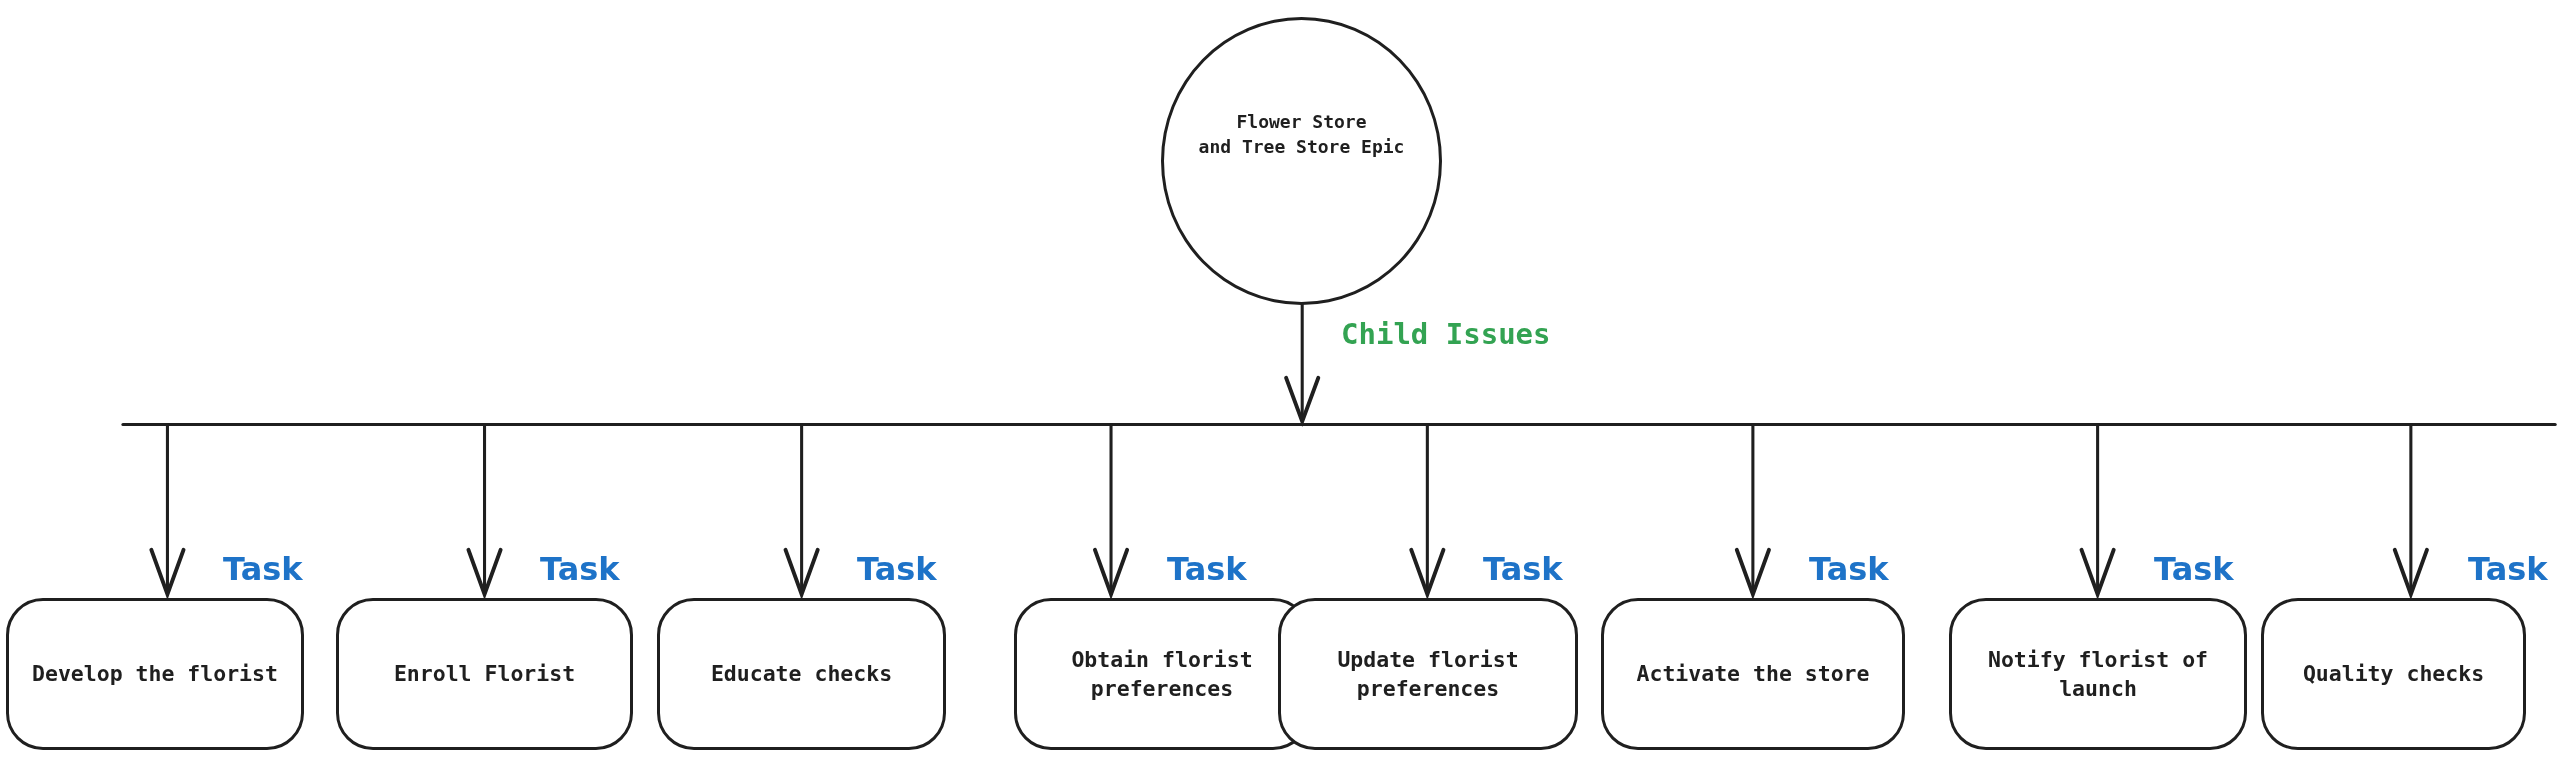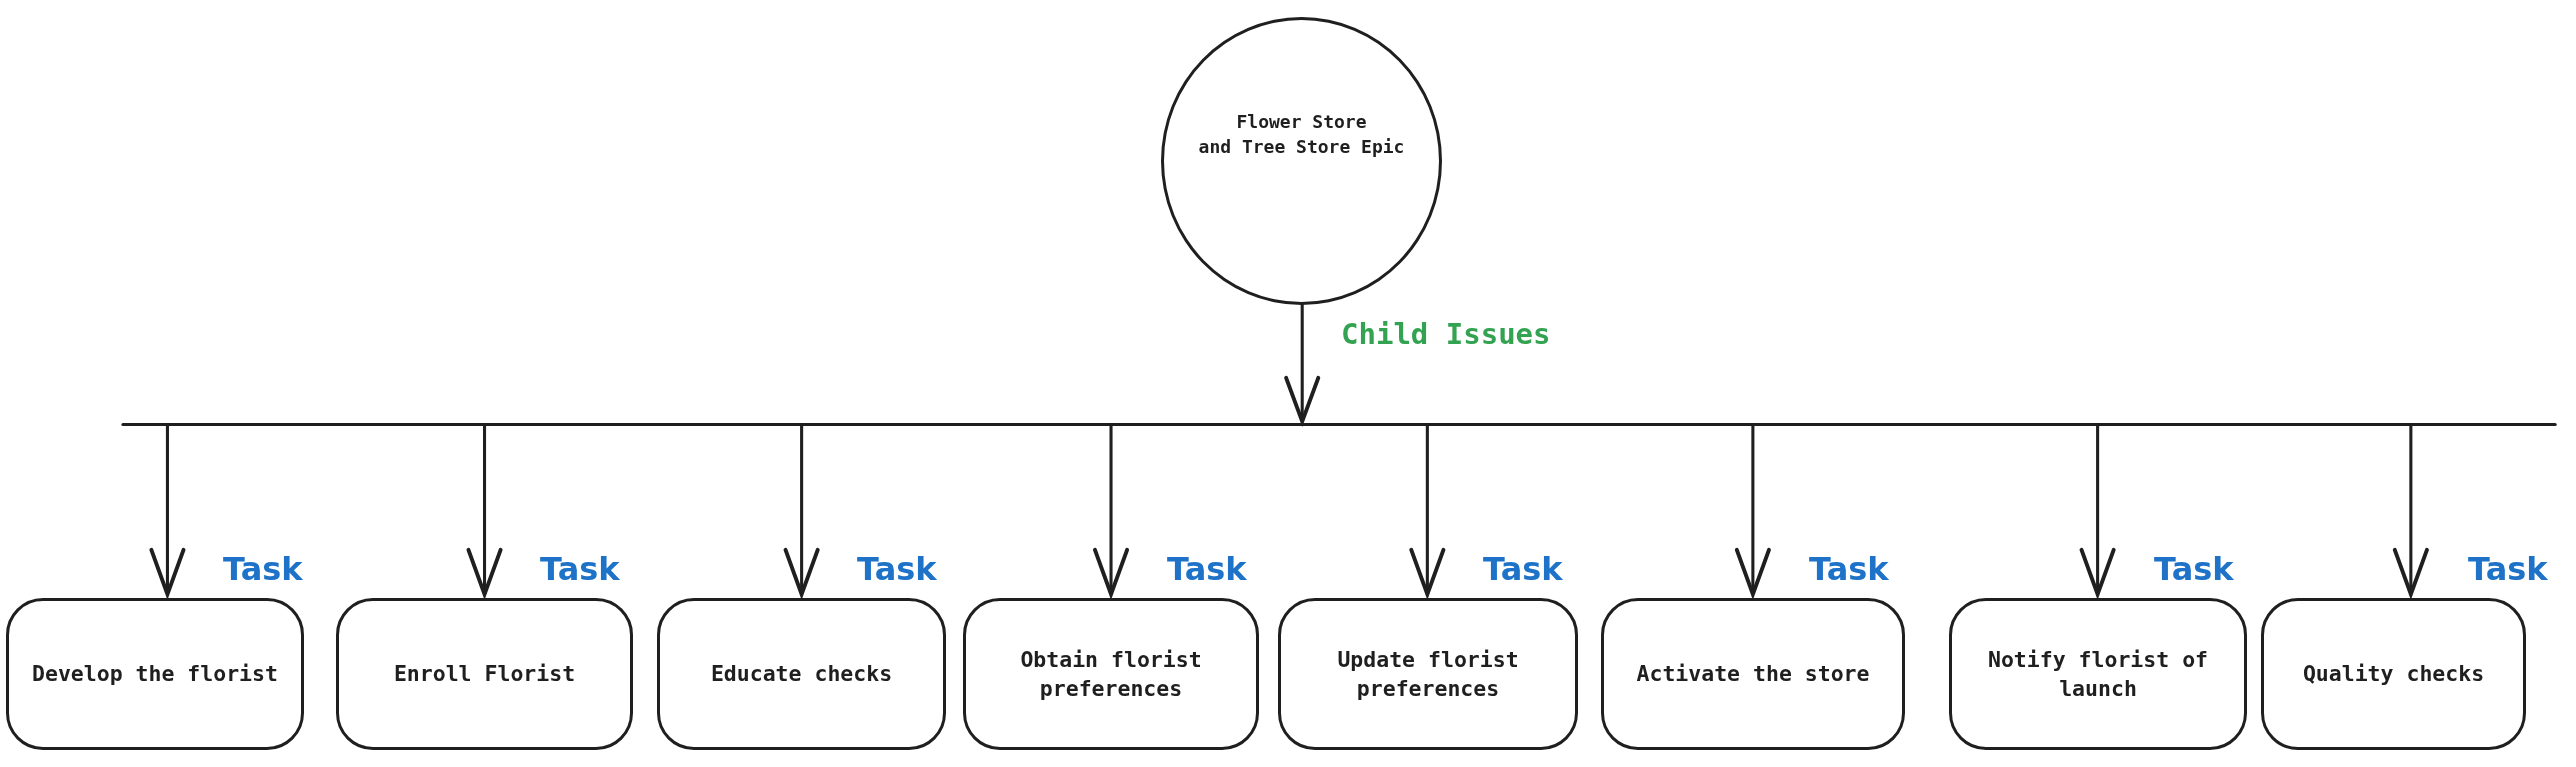--- a/index.html
+++ b/index.html
@@ -158,21 +158,21 @@
 
   <div class="task-node" style="left:6px;width:298px">
     <span>Develop the florist</span>
   </div>
   <div class="task-node" style="left:336px;width:297px">
     <span>Enroll Florist</span>
   </div>
   <div class="task-node" style="left:657px;width:289px">
     <span>Educate checks</span>
   </div>
-  <div class="task-node" style="left:963px;width:296px">
+  <div class="task-node" style="left:1014px;width:296px">
     <span>Obtain florist preferences</span>
   </div>
   <div class="task-node" style="left:1278px;width:300px">
     <span>Update florist preferences</span>
   </div>
   <div class="task-node" style="left:1601px;width:304px">
     <span>Activate the store</span>
   </div>
   <div class="task-node" style="left:1949px;width:298px">
     <span>Notify florist of launch</span>

